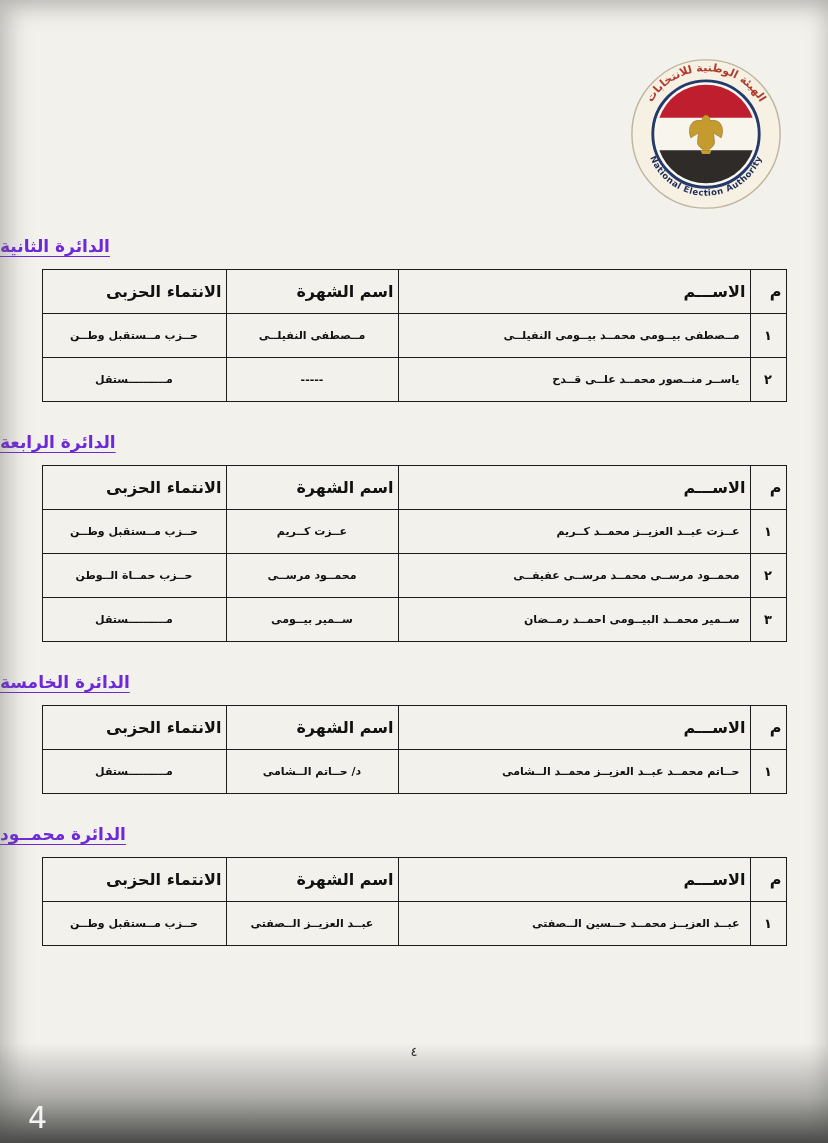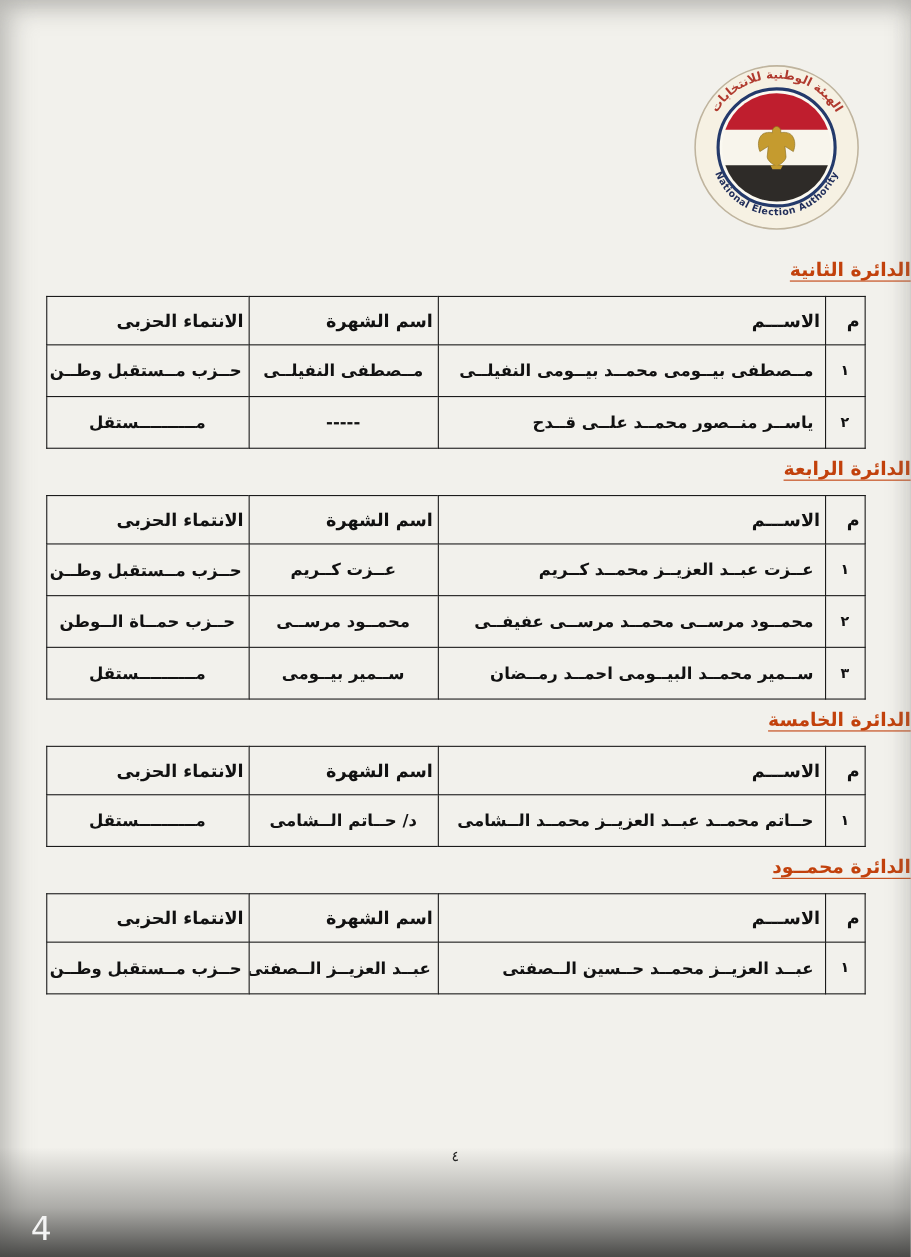--- a/index.html
+++ b/index.html
@@ -21,33 +21,33 @@
     box-shadow: inset 10px 8px 22px rgba(110,110,108,0.38),
                 inset -8px 0 16px rgba(130,130,128,0.22);
     z-index: 5;
   }
   .logo-wrap {
     position: absolute; top: 58px; right: 46px;
     width: 152px; height: 152px; z-index: 2;
   }
   .content { position: relative; padding-top: 236px; z-index: 1; }
   .district-title {
-    text-align: right;
-    font-size: 17px; font-weight: bold; color: #c2410c;
+    text-align: left;
+    font-size: 17px; font-weight: bold; color: #6d28d9;
     text-decoration: underline; text-underline-offset: 4px;
     margin: 0 0 13px 0;
   }
-  .district:not(:first-of-type) .district-title { margin-top: 9px; }
+  .district:not(:first-of-type) .district-title { margin-top: 30px; }
   table.cand {
     width: 744px; margin: 0 auto;
     border-collapse: collapse; table-layout: fixed;
   }
   .cand th, .cand td { border: 1.4px solid #1c1c1c; color: #111; overflow: hidden; }
   .cand th { font-size: 16px; font-weight: bold; padding: 12px 4px; text-align: right; }
-  .cand td { font-size: 15px; font-weight: bold; padding: 14px 6px; white-space: nowrap; }
+  .cand td { font-size: 11px; font-weight: bold; padding: 14px 6px; white-space: nowrap; }
   col.c-num   { width: 36px; }
   col.c-name  { width: 352px; }
   col.c-known { width: 172px; }
   col.c-party { width: 184px; }
   td.cell-num   { text-align: center; font-size: 13px; }
   td.cell-name  { text-align: right; padding-right: 10px; }
   td.cell-known { text-align: center; }
   td.cell-party { text-align: center; }
   .page-number-ar {
     position: absolute; bottom: 84px; left: 0; right: 0;

